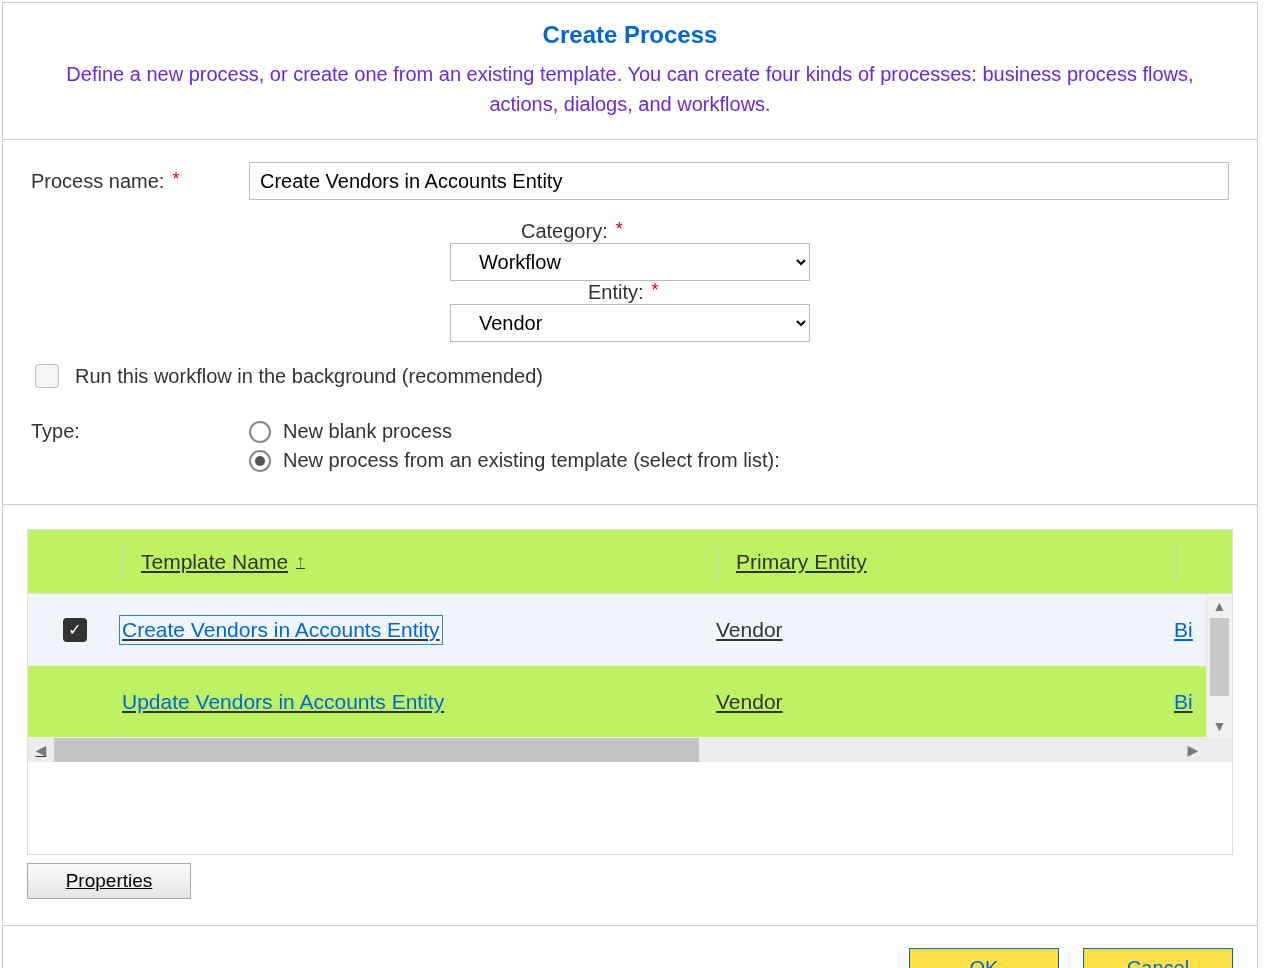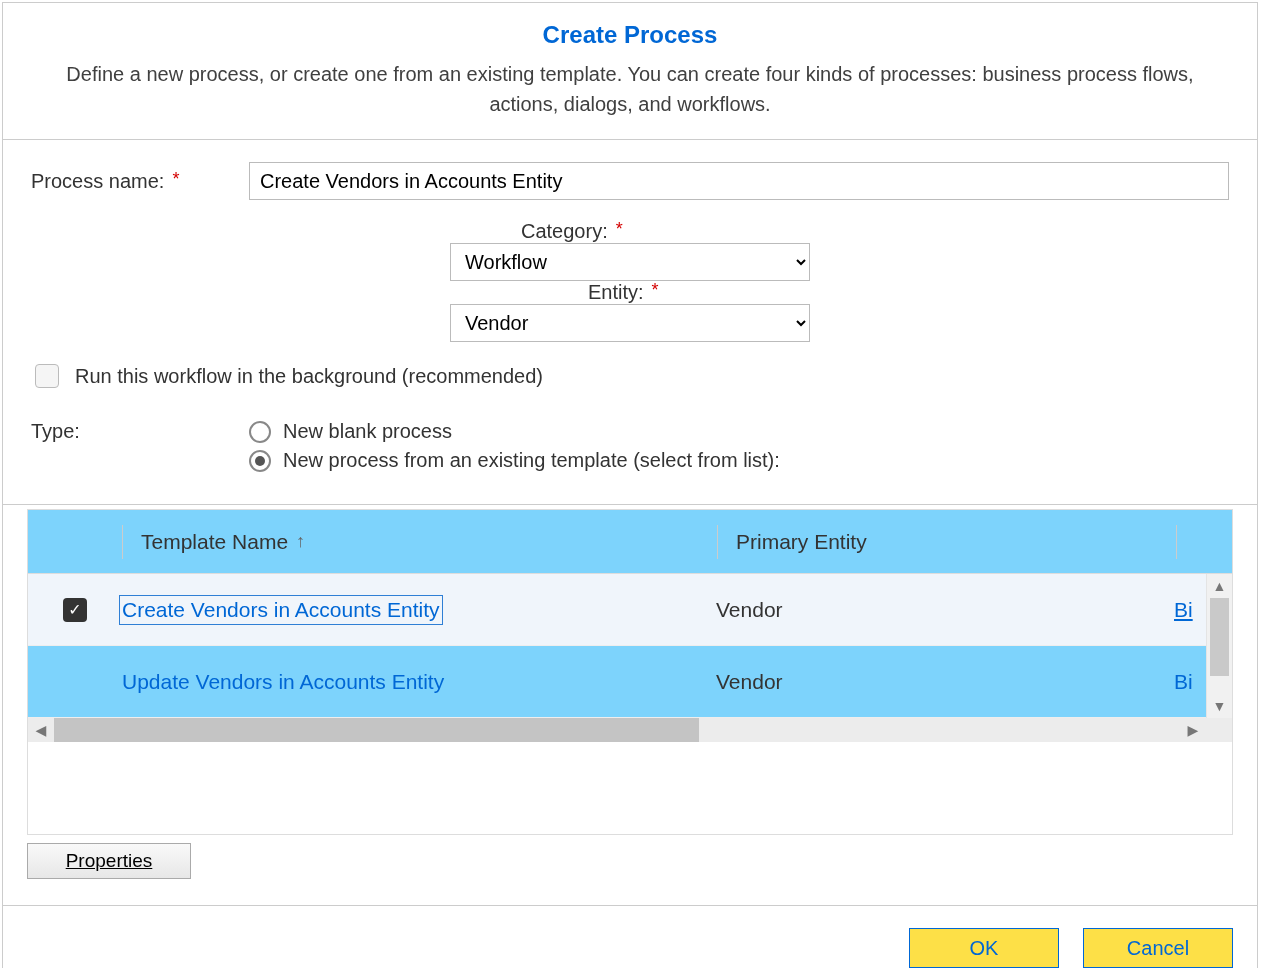--- a/index.html
+++ b/index.html
@@ -21,21 +21,21 @@
     text-align: center;
   }
   .title {
     font-size: 24px;
     font-weight: 600;
     color: #0067d5;
     margin-bottom: 10px;
   }
   .description {
     font-size: 20px;
-    color: #404040;
+    color: #6d28d9;
     line-height: 1.5;
   }
   .divider {
     border: none;
     border-top: 1px solid #ccc;
     margin: 0;
   }
   .form {
     padding: 22px 28px 16px 28px;
   }
@@ -62,21 +62,21 @@
     flex: 1;
     height: 38px;
     font-size: 20px;
     padding: 4px 10px;
     border: 1px solid #bbb;
     background: #fff;
   }
   .select {
     height: 38px;
     font-size: 20px;
-    padding: 4px 10px;
+    padding: 4px 24px;
     border: 1px solid #bbb;
     background: #fff;
   }
   .cat-row {
     display: flex;
     align-items: center;
     margin-bottom: 22px;
     flex-direction: column;
   }
   .cat-row .select {
@@ -138,23 +138,24 @@
     content: "";
     position: absolute;
     width: 10px;
     height: 10px;
     background: #555;
     border-radius: 50%;
     top: 4px;
     left: 4px;
   }
   .grid-wrap {
-    margin: 4px 24px 0 24px;
+    margin: 24px 24px 0 24px;
     border: 1px solid #ddd;
-    background: #7dd3fc;
+    background: #bef264;
+    text-decoration: underline;
   }
   .grid-header {
     display: flex;
     align-items: center;
     height: 64px;
     border-bottom: 1px solid #ddd;
     font-size: 21px;
     color: #333;
     font-weight: 400;
     position: relative;

